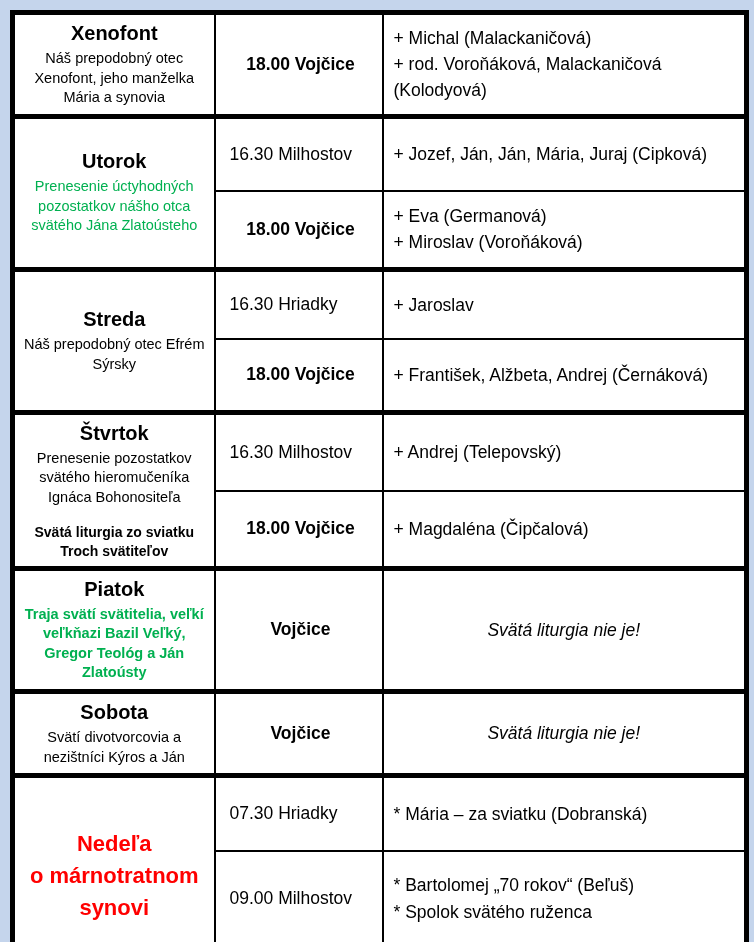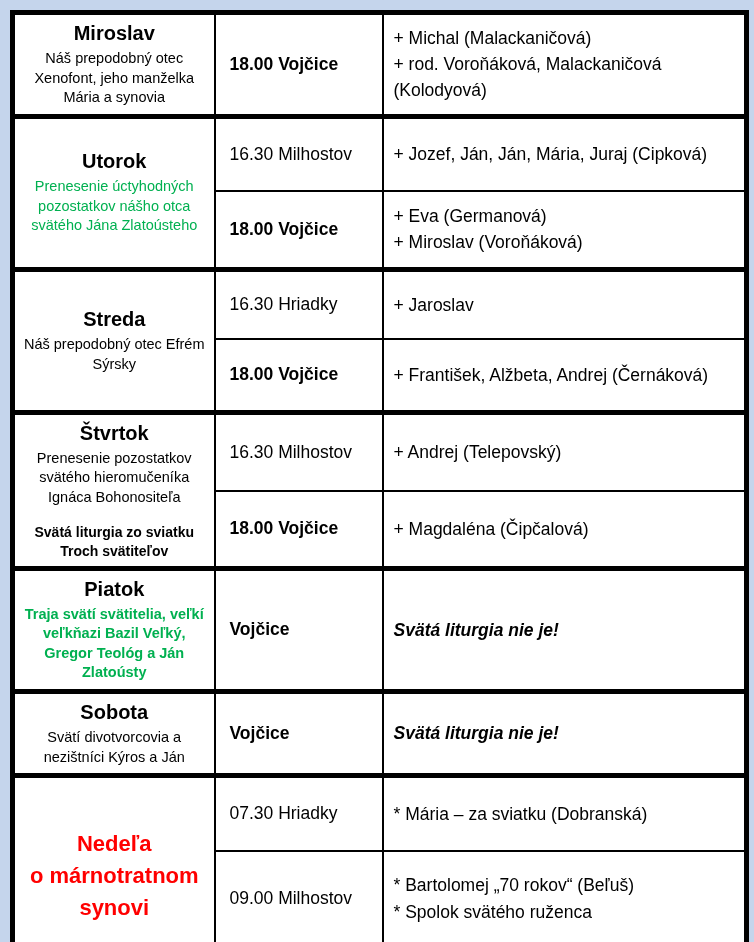--- a/index.html
+++ b/index.html
@@ -34,40 +34,40 @@
   
   td.daycell{text-align:center;padding:6px 8px;}
   .day-title{font-weight:bold;font-size:20px;line-height:1.25;white-space:pre-line;}
   .day-title.red{color:var(--red);font-size:22px;line-height:1.45;}
   .day-desc{font-size:14.5px;line-height:1.35;margin-top:3px;white-space:pre-line;}
   .day-desc.green{color:var(--green);}
   .day-desc.green-bold{color:var(--green);font-weight:bold;}
   .day-note{font-size:14px;font-weight:bold;line-height:1.3;margin-top:16px;white-space:pre-line;}
   
   td.timecell{font-size:17.5px;padding-left:14px;}
-  td.timecell.b{font-weight:bold;}
+  td.timecell.b{font-weight:bold;text-align:center;}
   
   td.intcell{font-size:17.5px;line-height:1.5;white-space:pre-line;}
-  td.intcell.noliturgy{font-weight:bold;font-style:italic;white-space:normal;}
+  td.intcell.noliturgy{text-align:center;font-weight:normal;font-style:italic;white-space:normal;}
 </style>
 </head>
 <body>
 
 <div class="sheet">
   <table class="sched">
     <colgroup>
       <col style="width:202px">
         <col style="width:168px">
         <col style="width:364px">
     </colgroup>
 
     <tbody>
         <tr class="sec" style="height:89px">
       <td class="daycell">
-        <div class="day-title">Miroslav</div>
+        <div class="day-title">Xenofont</div>
         <div class="day-desc">Náš prepodobný otec Xenofont, jeho manželka Mária a synovia</div>
       </td>
       <td class="timecell b">18.00 Vojčice</td>
       <td class="intcell">+ Michal (Malackaničová)
 + rod. Voroňáková, Malackaničová (Kolodyová)</td>
     </tr>
 
     <tr class="sec" style="height:75px">
       <td class="daycell" rowspan="2">
         <div class="day-title">Utorok</div>

